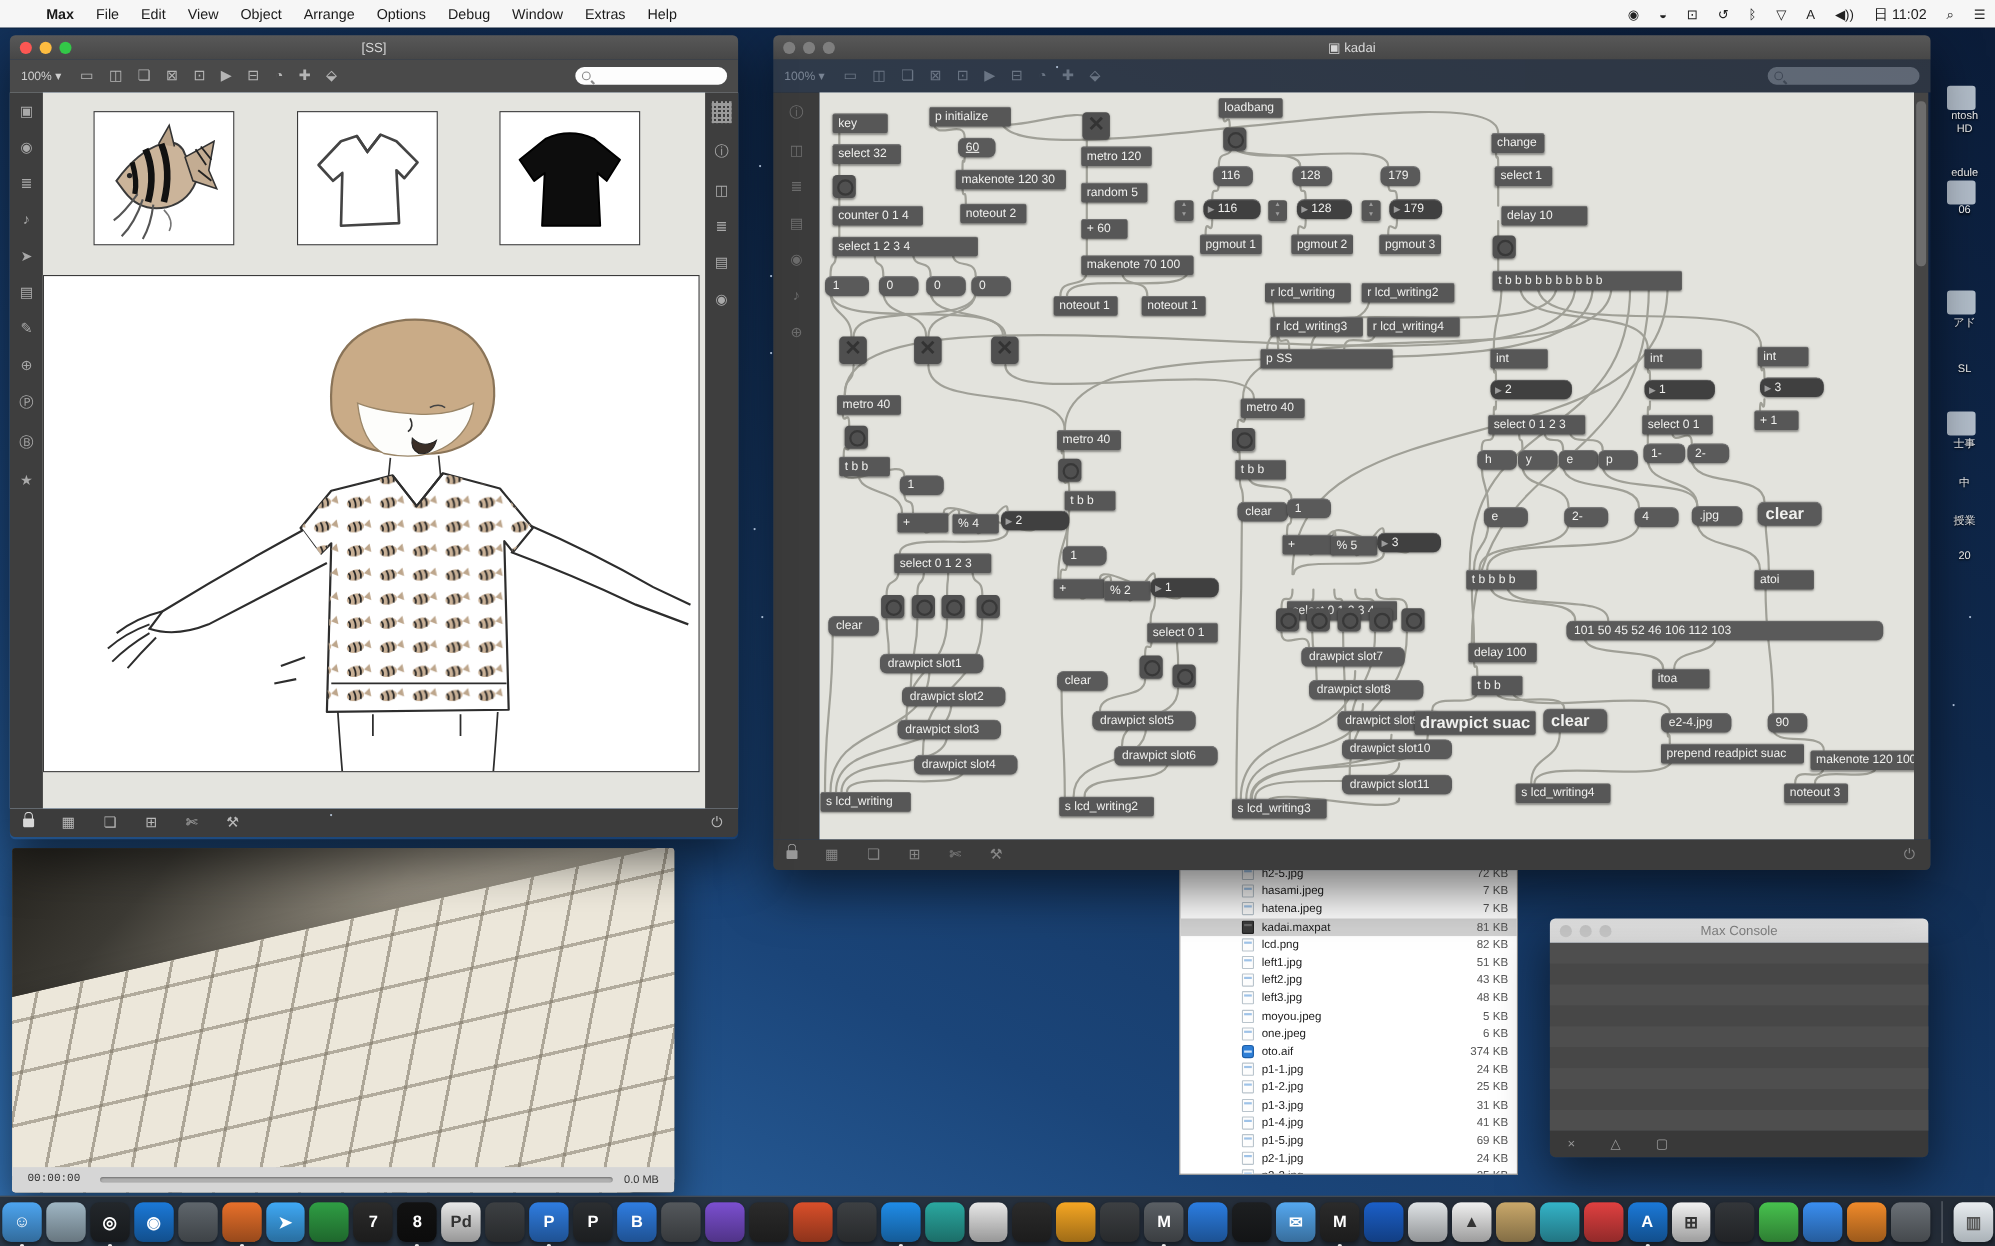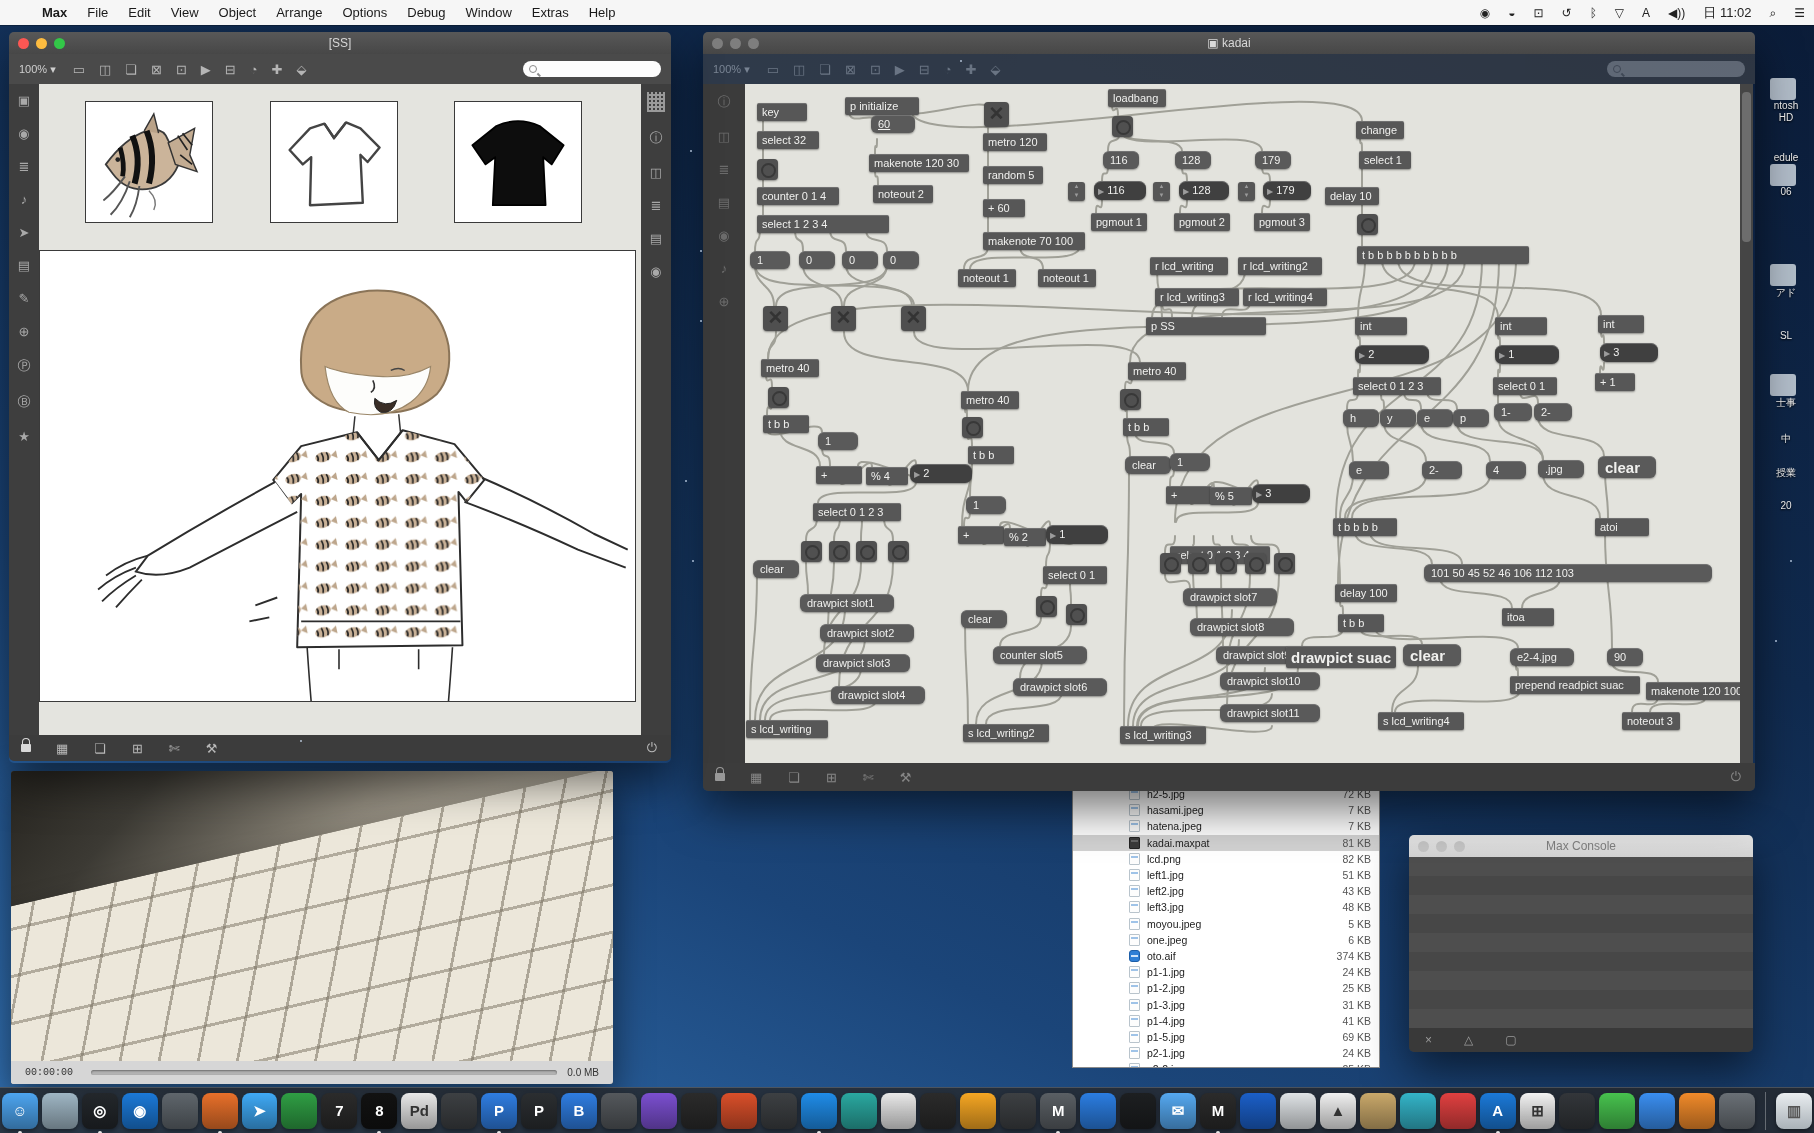--- a/index.html
+++ b/index.html
@@ -490,21 +490,21 @@
           <div class="nd nd-obj" style="left: 12px; top: 103px; width: 82px;">counter 0 1 4</div>
           <div class="nd nd-obj" style="left: 12px; top: 131px; width: 132px;">select 1 2 3 4</div>
           <div class="nd nd-msg" style="left: 5px; top: 167px; width: 40px;">1</div>
           <div class="nd nd-msg" style="left: 54px; top: 167px; width: 36px;">0</div>
           <div class="nd nd-msg" style="left: 97px; top: 167px; width: 36px;">0</div>
           <div class="nd nd-msg" style="left: 138px; top: 167px; width: 36px;">0</div>
           <div class="nd nd-tog" style="left: 18px; top: 222px;">✕</div>
           <div class="nd nd-tog" style="left: 86px; top: 222px;">✕</div>
           <div class="nd nd-tog" style="left: 156px; top: 222px;">✕</div>
           <div class="nd nd-obj" style="left: 100px; top: 13px; width: 74px;">p initialize</div>
-          <div class="nd nd-msg" style="left: 126px; top: 31px; width: 44px; text-decoration: underline;">60</div>
+          <div class="nd nd-msg" style="left: 126px; top: 41px; width: 34px; text-decoration: underline;">60</div>
           <div class="nd nd-obj" style="left: 124px; top: 70px; width: 100px;">makenote 120 30</div>
           <div class="nd nd-obj" style="left: 128px; top: 101px; width: 60px;">noteout 2</div>
           <div class="nd nd-tog" style="left: 239px; top: 18px;">✕</div>
           <div class="nd nd-obj" style="left: 238px; top: 49px; width: 64px;">metro 120</div>
           <div class="nd nd-obj" style="left: 238px; top: 82px; width: 60px;">random 5</div>
           <div class="nd nd-obj" style="left: 238px; top: 115px; width: 42px;">+ 60</div>
           <div class="nd nd-obj" style="left: 238px; top: 148px; width: 102px;">makenote 70 100</div>
           <div class="nd nd-obj" style="left: 213px; top: 185px; width: 58px;">noteout 1</div>
           <div class="nd nd-obj" style="left: 293px; top: 185px; width: 58px;">noteout 1</div>
           <div class="nd nd-obj" style="left: 363px; top: 5px; width: 58px;">loadbang</div>
@@ -516,21 +516,21 @@
           <div class="nd nd-spin" style="left: 408px; top: 98px;">▲<br>▼</div>
           <div class="nd nd-spin" style="left: 493px; top: 98px;">▲<br>▼</div>
           <div class="nd nd-num" style="left: 349px; top: 97px; width: 52px;"><span class="tri">▶</span>116</div>
           <div class="nd nd-num" style="left: 434px; top: 97px; width: 50px;"><span class="tri">▶</span>128</div>
           <div class="nd nd-num" style="left: 518px; top: 97px; width: 48px;"><span class="tri">▶</span>179</div>
           <div class="nd nd-obj" style="left: 346px; top: 129px; width: 56px;">pgmout 1</div>
           <div class="nd nd-obj" style="left: 429px; top: 129px; width: 56px;">pgmout 2</div>
           <div class="nd nd-obj" style="left: 509px; top: 129px; width: 56px;">pgmout 3</div>
           <div class="nd nd-obj" style="left: 611px; top: 37px; width: 48px;">change</div>
           <div class="nd nd-obj" style="left: 614px; top: 67px; width: 52px;">select 1</div>
-          <div class="nd nd-obj" style="left: 580px; top: 103px; width: 54px;">delay 10</div>
+          <div class="nd nd-obj" style="left: 620px; top: 103px; width: 78px;">delay 10</div>
           <div class="nd nd-bang" style="left: 612px; top: 130px;"></div>
           <div class="nd nd-obj" style="left: 612px; top: 162px; width: 172px;">t b b b b b b b b b b</div>
           <div class="nd nd-obj" style="left: 405px; top: 173px; width: 78px;">r lcd_writing</div>
           <div class="nd nd-obj" style="left: 493px; top: 173px; width: 84px;">r lcd_writing2</div>
           <div class="nd nd-obj" style="left: 410px; top: 204px; width: 84px;">r lcd_writing3</div>
           <div class="nd nd-obj" style="left: 498px; top: 204px; width: 84px;">r lcd_writing4</div>
           <div class="nd nd-obj" style="left: 401px; top: 233px; width: 120px;">p SS</div>
           <div class="nd nd-obj" style="left: 610px; top: 233px; width: 52px;">int</div>
           <div class="nd nd-num" style="left: 610px; top: 261px; width: 74px;"><span class="tri">▶</span>2</div>
           <div class="nd nd-obj" style="left: 608px; top: 293px; width: 88px;">select 0 1 2 3</div>
@@ -585,21 +585,21 @@
           <div class="nd nd-bang" style="left: 217px; top: 333px;"></div>
           <div class="nd nd-obj" style="left: 223px; top: 362px; width: 46px;">t b b</div>
           <div class="nd nd-msg" style="left: 221px; top: 412px; width: 40px;">1</div>
           <div class="nd nd-obj" style="left: 213px; top: 442px; width: 46px;">+</div>
           <div class="nd nd-obj" style="left: 259px; top: 444px; width: 42px;">% 2</div>
           <div class="nd nd-num" style="left: 301px; top: 441px; width: 62px;"><span class="tri">▶</span>1</div>
           <div class="nd nd-obj" style="left: 298px; top: 482px; width: 64px;">select 0 1</div>
           <div class="nd nd-bang" style="left: 291px; top: 512px;"></div>
           <div class="nd nd-bang" style="left: 321px; top: 520px;"></div>
           <div class="nd nd-msg" style="left: 216px; top: 526px; width: 46px;">clear</div>
-          <div class="nd nd-msg" style="left: 248px; top: 562px; width: 94px;">counter slot5</div>
+          <div class="nd nd-msg" style="left: 248px; top: 562px; width: 94px;">drawpict slot5</div>
           <div class="nd nd-msg" style="left: 268px; top: 594px; width: 94px;">drawpict slot6</div>
           <div class="nd nd-obj" style="left: 218px; top: 640px; width: 86px;">s lcd_writing2</div>
           <div class="nd nd-obj" style="left: 383px; top: 278px; width: 58px;">metro 40</div>
           <div class="nd nd-bang" style="left: 375px; top: 305px;"></div>
           <div class="nd nd-obj" style="left: 378px; top: 334px; width: 46px;">t b b</div>
           <div class="nd nd-msg" style="left: 380px; top: 372px; width: 46px;">clear</div>
           <div class="nd nd-msg" style="left: 425px; top: 369px; width: 40px;">1</div>
           <div class="nd nd-obj" style="left: 421px; top: 402px; width: 46px;">+</div>
           <div class="nd nd-obj" style="left: 465px; top: 403px; width: 42px;">% 5</div>
           <div class="nd nd-num" style="left: 507px; top: 400px; width: 58px;"><span class="tri">▶</span>3</div>

